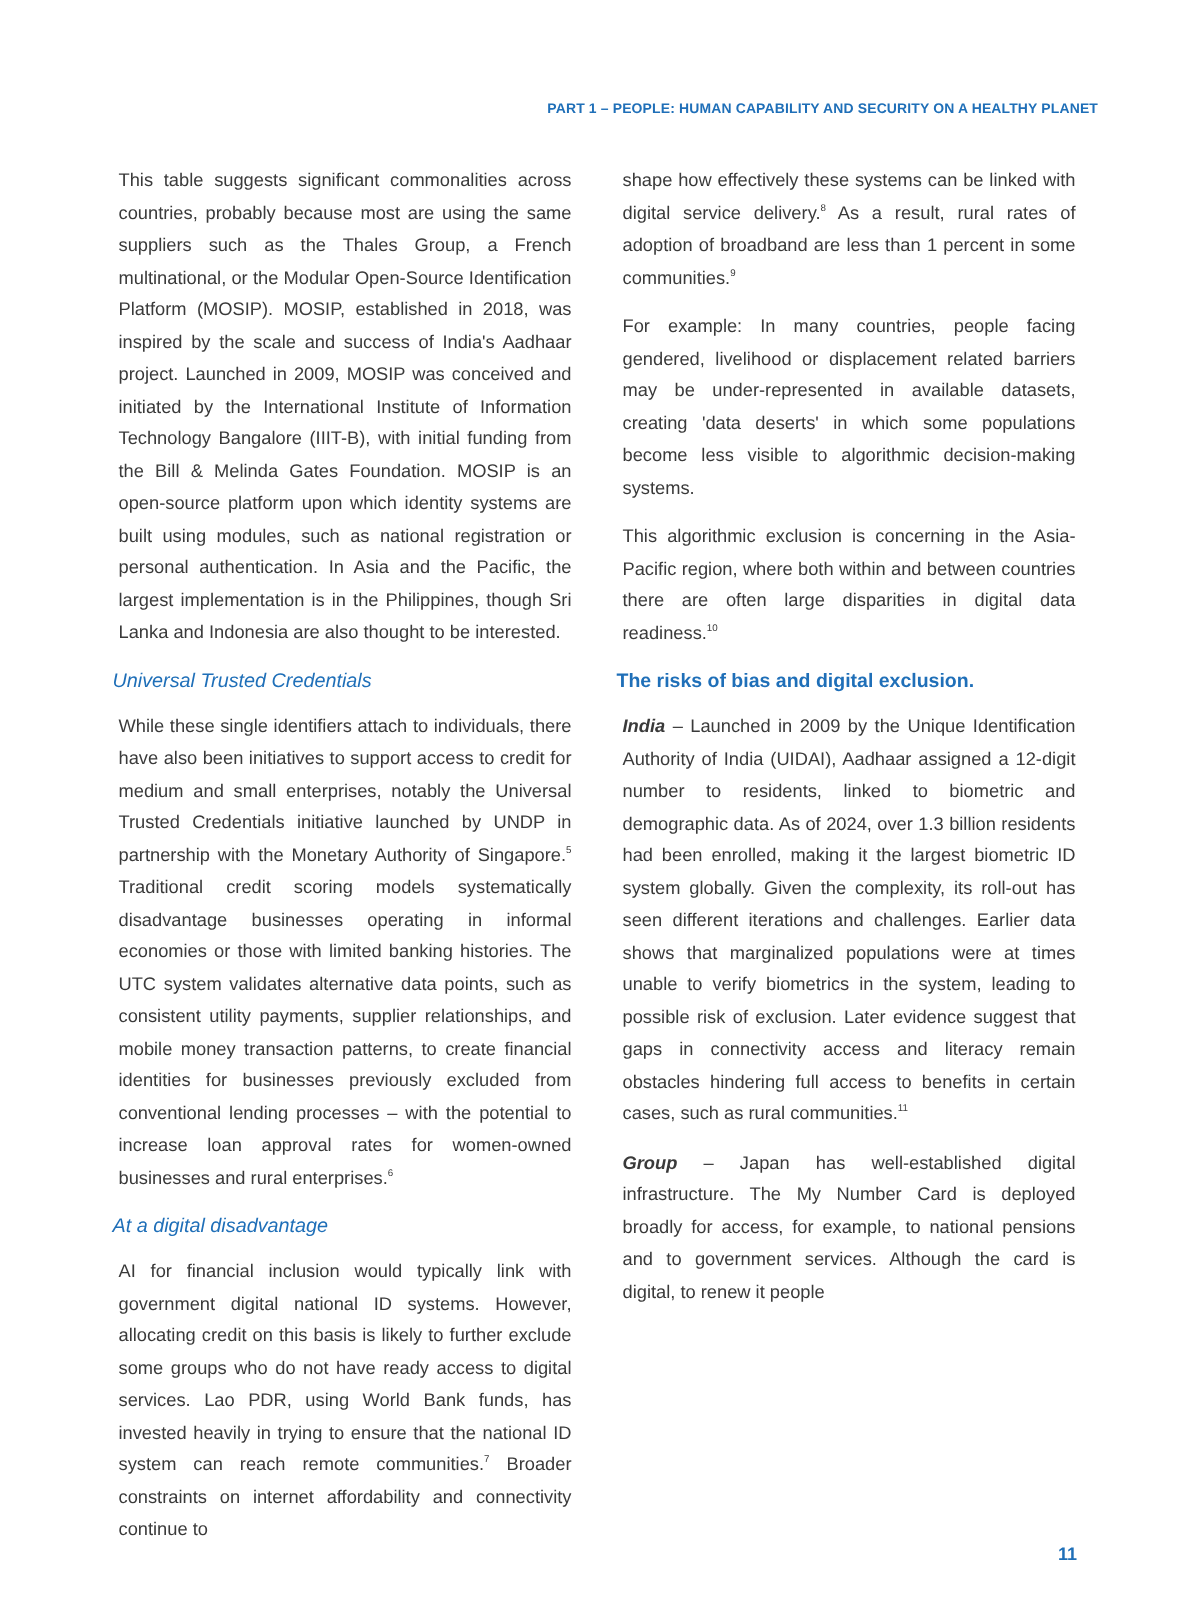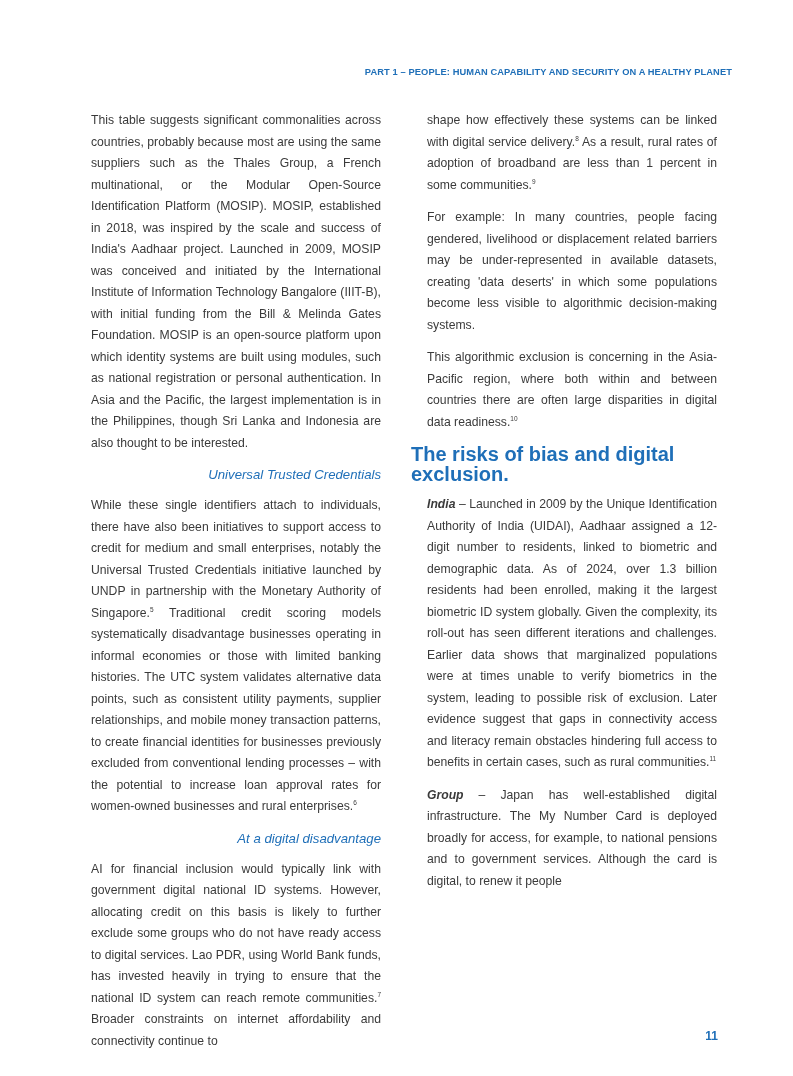--- a/index.html
+++ b/index.html
@@ -13,28 +13,28 @@
     font-size: 9.3px; font-weight: bold; color: #1f6fb8;
     letter-spacing: 0.1px; white-space: nowrap;
   }
   .col {
     position: absolute; top: 110px; width: 306px;
     font-size: 12.2px; line-height: 21.5px;
   }
   .col-left { left: 75px; }
   .col-right { left: 411px; }
   .col p {
-    margin: 0 0 11px 16px; text-align: justify;
+    margin: 0 0 11px 4px; text-align: justify;
   }
   .col h3.sub {
     margin: 3px 0 10px 0; font-size: 13.2px; font-weight: normal;
-    font-style: italic; color: #1f6fb8; line-height: 20px; text-align: right;
+    font-style: italic; color: #1f6fb8; line-height: 20px;
   }
   .col h2.sec {
-    margin: 7px 0 10px 0; font-size: 20px; font-weight: bold;
+    margin: 7px 0 10px 0; font-size: 13px; font-weight: bold;
     color: #1f6fb8; line-height: 20px;
   }
   sup { font-size: 6.5px; vertical-align: super; line-height: 0; }
   em.lead { font-style: italic; font-weight: bold; }
   .page-number {
     position: absolute; top: 1029px; right: 75px;
     font-size: 12px; font-weight: bold; color: #1f6fb8;
   }
 </style>
 </head>

